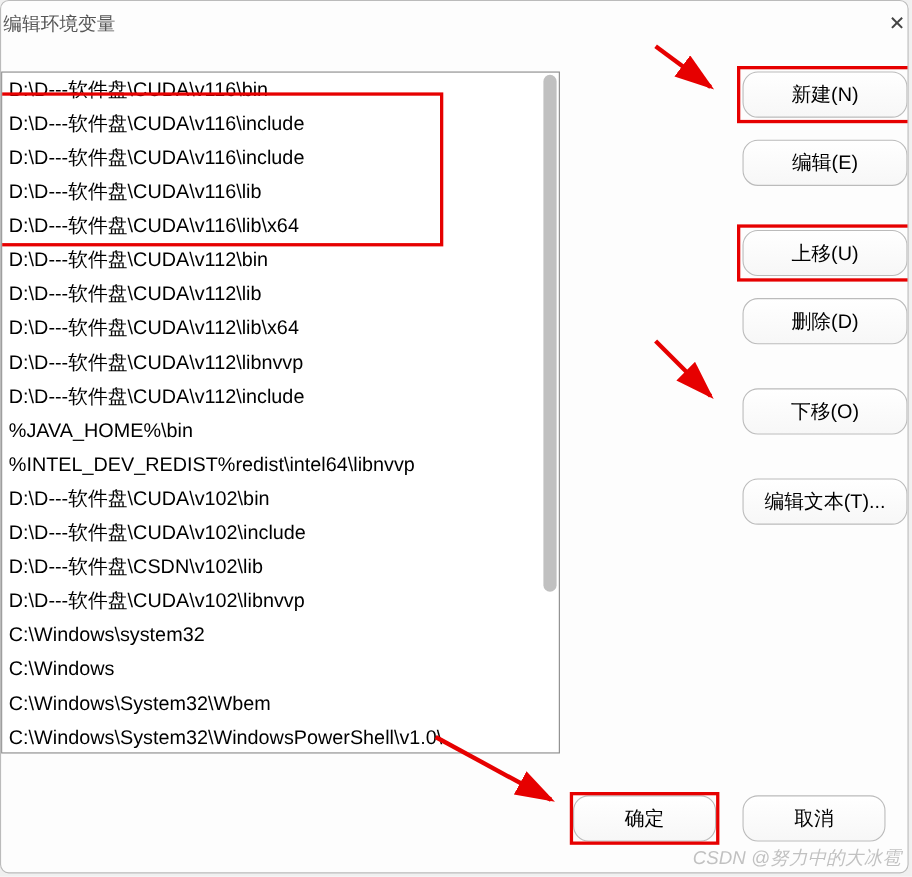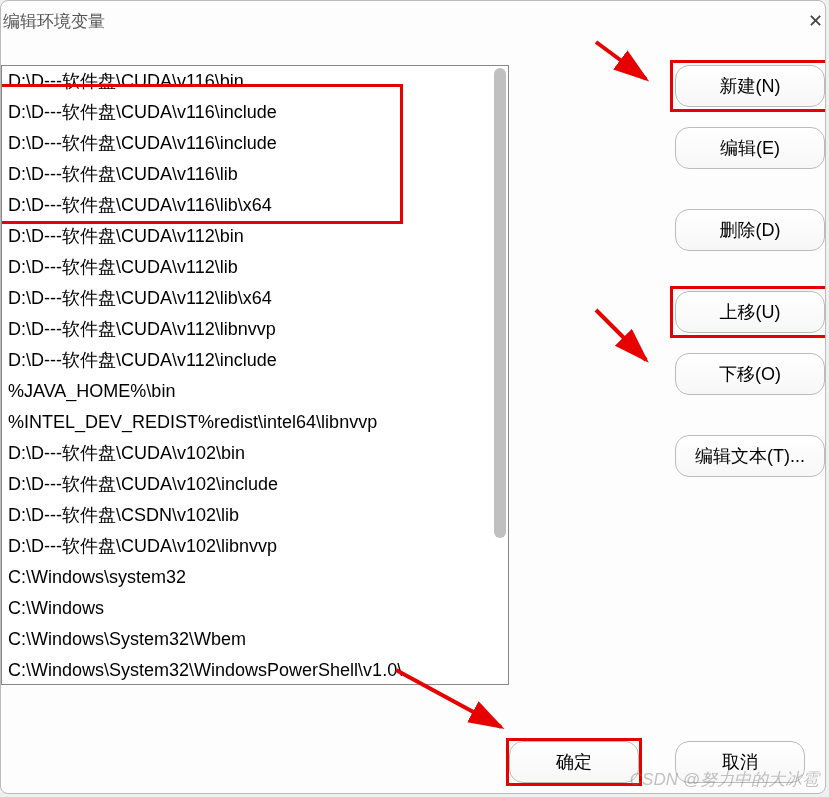--- a/index.html
+++ b/index.html
@@ -88,23 +88,23 @@
   .btn.hl::after {
     content:"";
     position:absolute;
     top:-6px; left:-6px; right:-6px; bottom:-6px;
     border:3px solid #e60000;
   }
   .gap-small { margin-bottom: 20px; }
   .gap-large { margin-bottom: 40px; }
   .bottom-buttons {
     position: absolute;
-    bottom: 10px; right: 20px;
+    bottom: 28px; right: 20px;
     display: flex;
-    gap: 36px;
+    gap: 24px;
   }
   .bottom-buttons .btn { width: 130px; margin-bottom:0; }
   .bottom-buttons .btn.hl::after {
     top:-4px; left:-4px; right:-4px; bottom:-4px;
   }
   .arrow {
     position: absolute;
     pointer-events: none;
   }
   .watermark {
@@ -148,22 +148,22 @@
       <div class="item">C:\Windows\System32\Wbem</div>
       <div class="item">C:\Windows\System32\WindowsPowerShell\v1.0\</div>
 
       <div class="scrollbar"></div>
       <div class="highlight-box hl1"></div>
     </div>
 
     <div class="buttons">
       <div class="btn hl gap-small">新建(N)</div>
       <div class="btn gap-large">编辑(E)</div>
+      <div class="btn hl gap-small">上移(U)</div>
       <div class="btn gap-large">删除(D)</div>
-      <div class="btn hl gap-small">上移(U)</div>
       <div class="btn gap-large">下移(O)</div>
       <div class="btn">编辑文本(T)...</div>
     </div>
 
     <div class="bottom-buttons">
       <div class="btn hl">确定</div>
       <div class="btn">取消</div>
     </div>
 
     <svg class="arrow" style="left:590px; top:-8px; width:80px; height:60px;">

